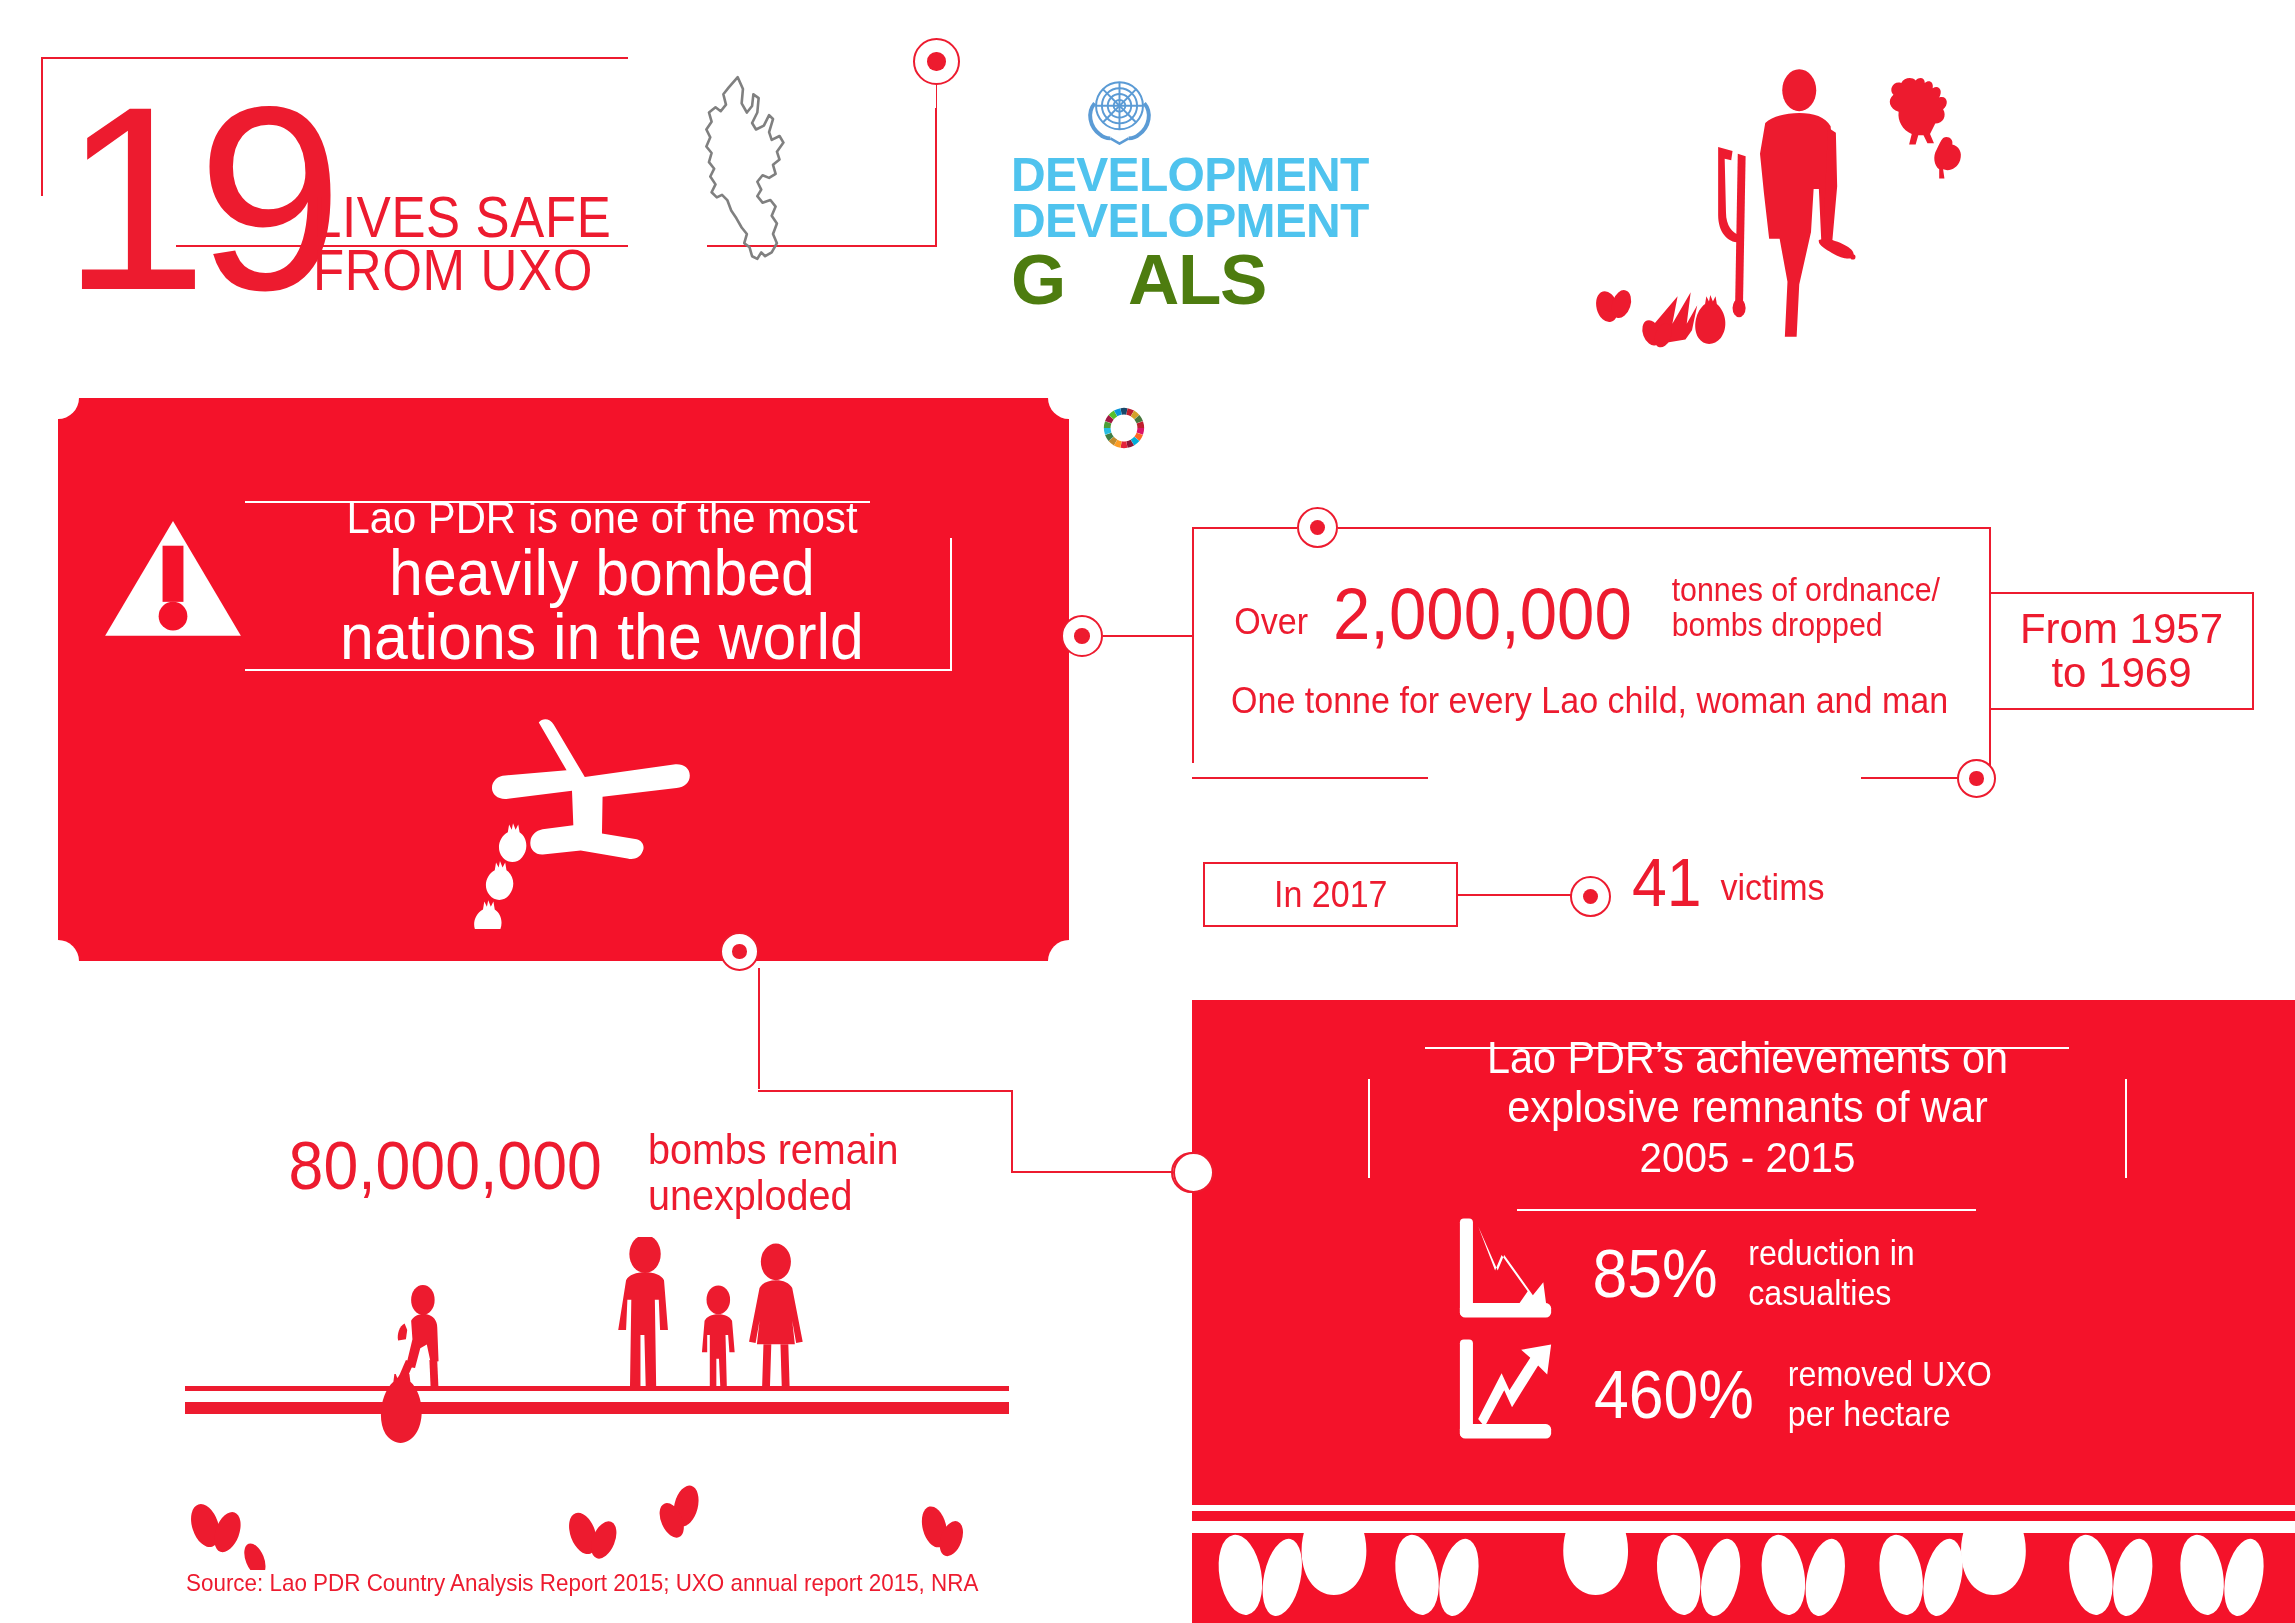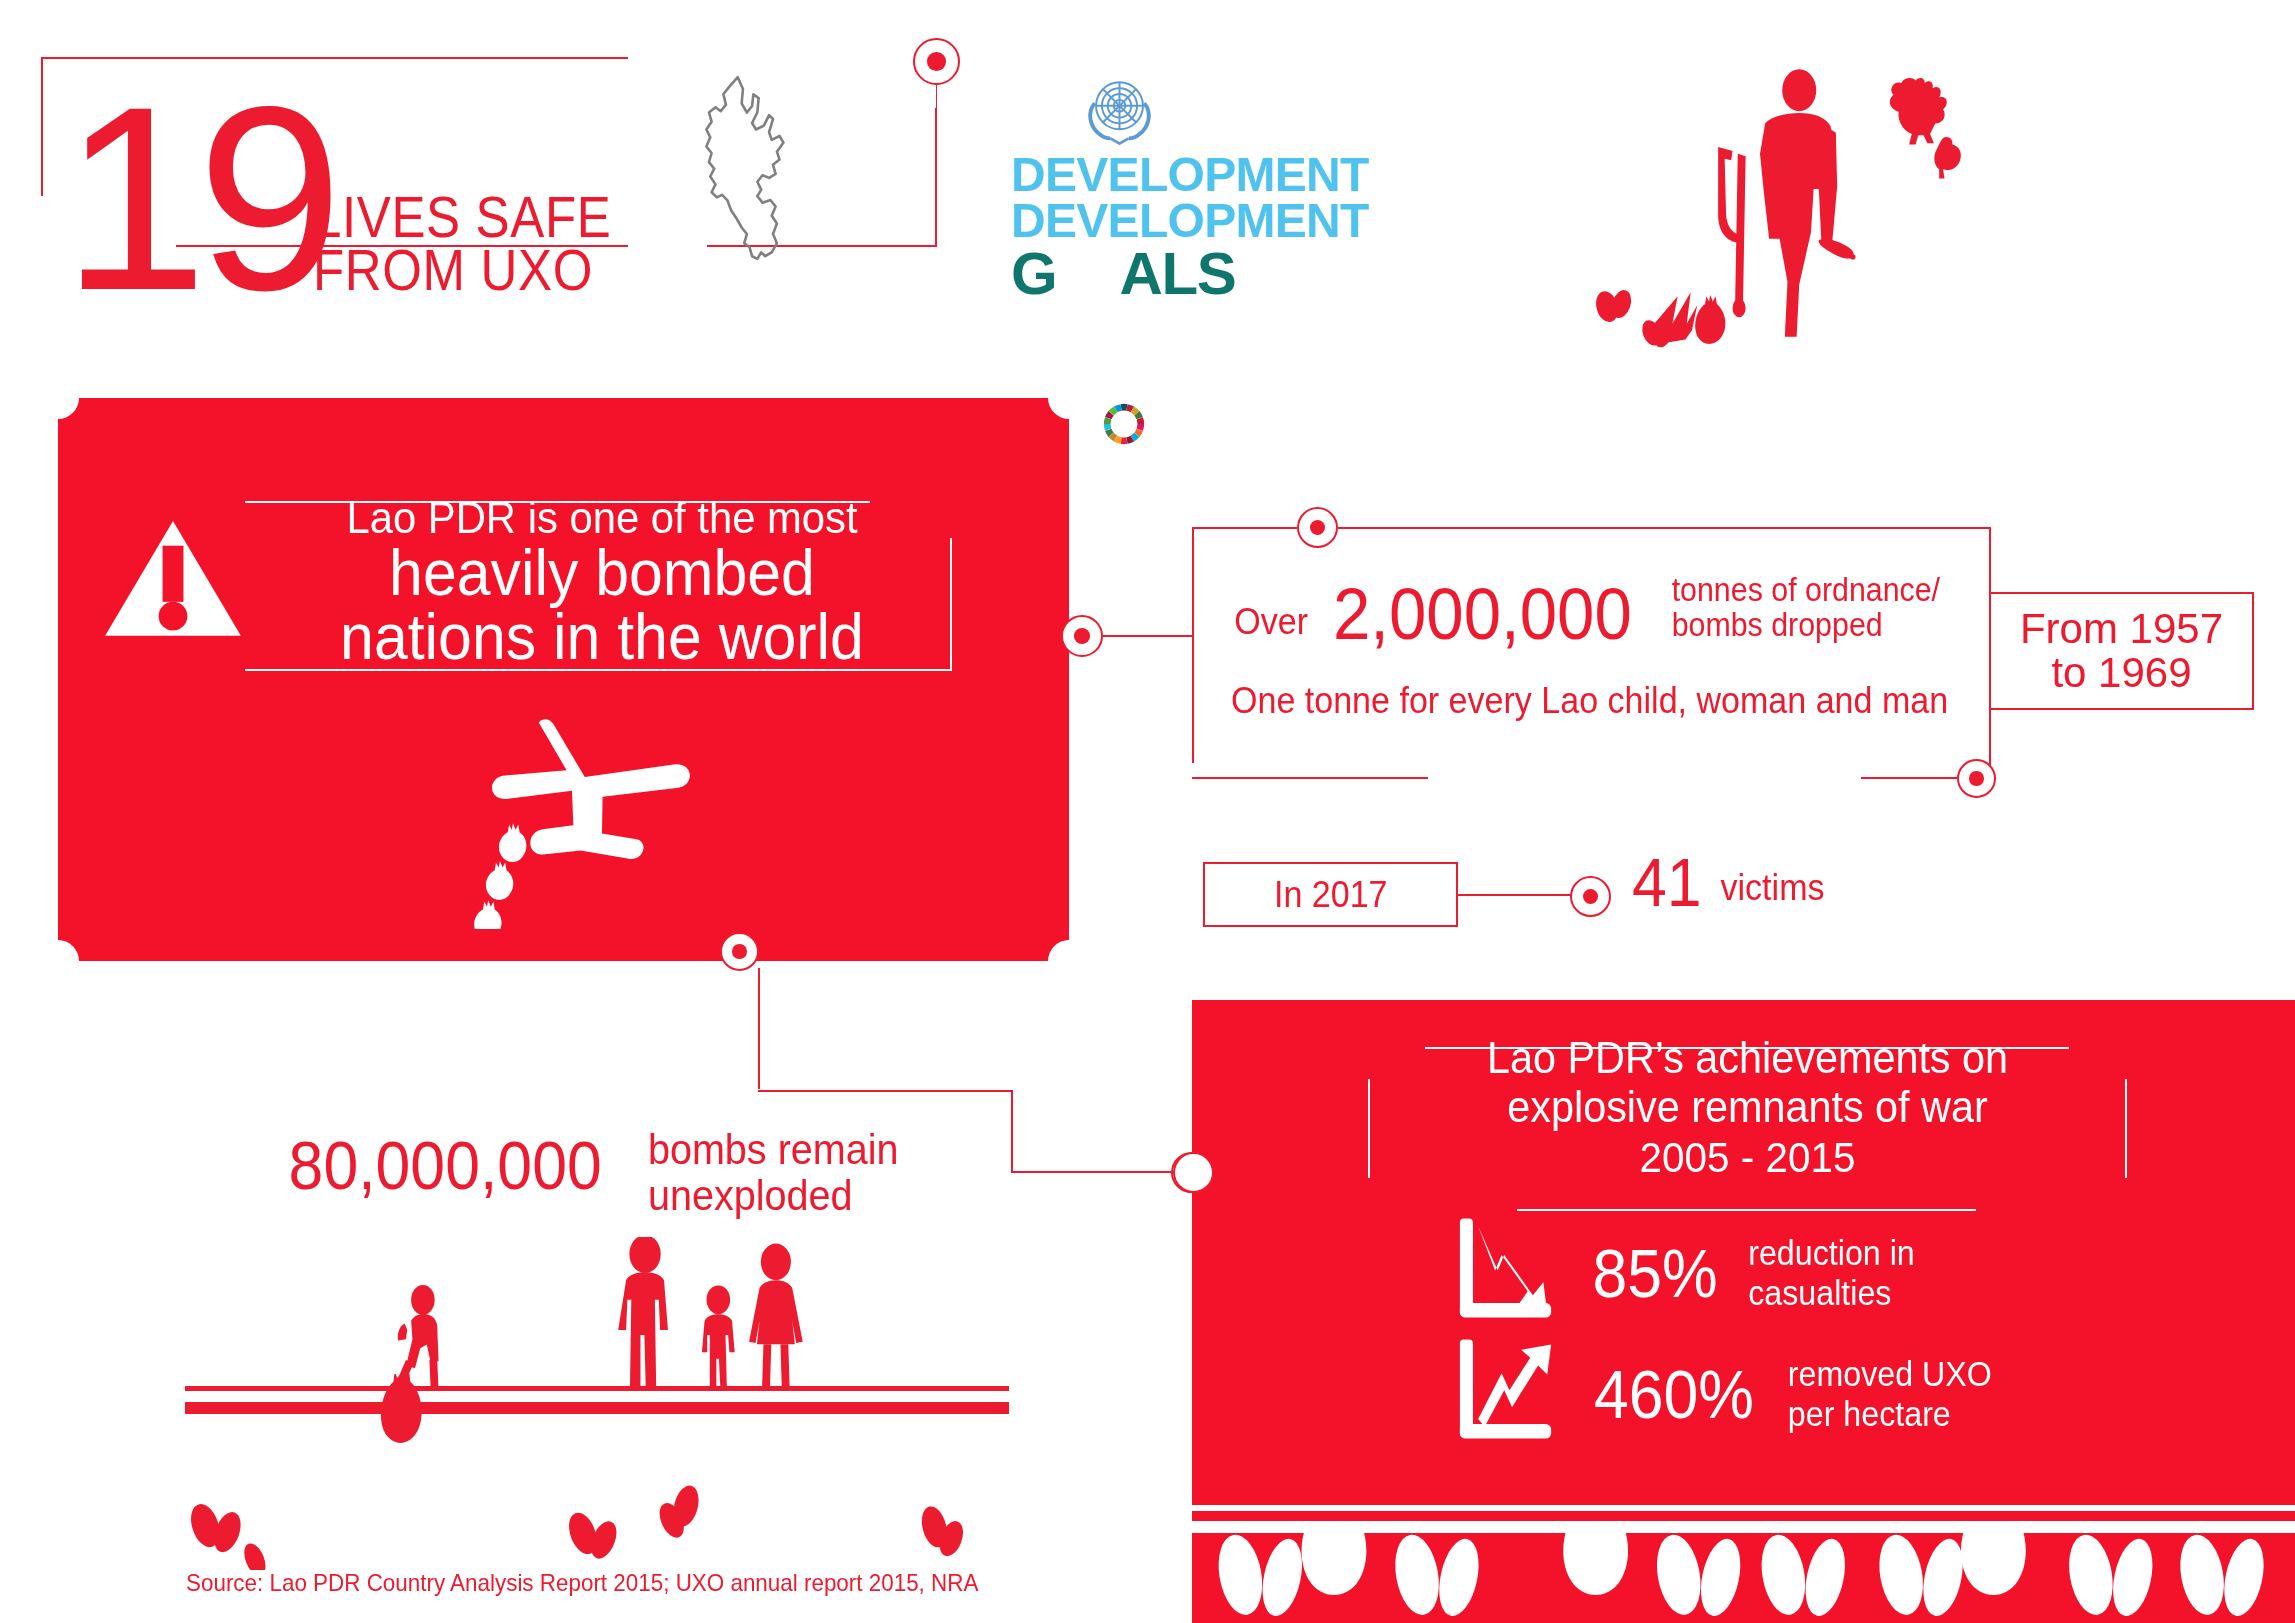--- a/index.html
+++ b/index.html
@@ -27,21 +27,21 @@
         display:flex;align-items:center;justify-content:center;}
   .node .dot{background:#ed1b2f;border-radius:50%;}
   #header-node{left:913px;top:38px;width:47px;height:47px;}
   #header-node .dot{width:18.3px;height:18.3px;}
 
   
   #sdg{left:1011px;top:77px;width:301px;}
   #sdg-text{margin-top:5.2px;text-align:left;}
   .sdg-l1,.sdg-l2{color:#4fc3ee;font-weight:bold;font-size:48px;line-height:0.96;letter-spacing:-0.7px;
      font-family:"Liberation Sans",sans-serif;transform:scaleX(1.0);}
-  .sdg-l3{color:#0f766e;font-weight:bold;font-size:60px;line-height:1;letter-spacing:-1.3px;}
+  .sdg-l3{color:#4d7c0f;font-weight:bold;font-size:71px;line-height:1;letter-spacing:-1.3px;}
   #sdg-wheel{position:absolute;left:85px;top:152px;width:56px;height:56px;}
 
   
   #scene-topright{left:1557px;top:49px;}
 
   
   #banner{left:58px;top:398px;width:1011px;height:563px;background:#f4122a;}
   .notch{position:absolute;width:42px;height:42px;border-radius:50%;background:#fff;}
   #banner-frame{left:167px;top:501px;width:785px;height:170px;border:2px solid #ffffff;box-sizing:border-box;}
   #bf-cut-l{left:166px;top:499px;width:79px;height:39px;background:#f4122a;}

